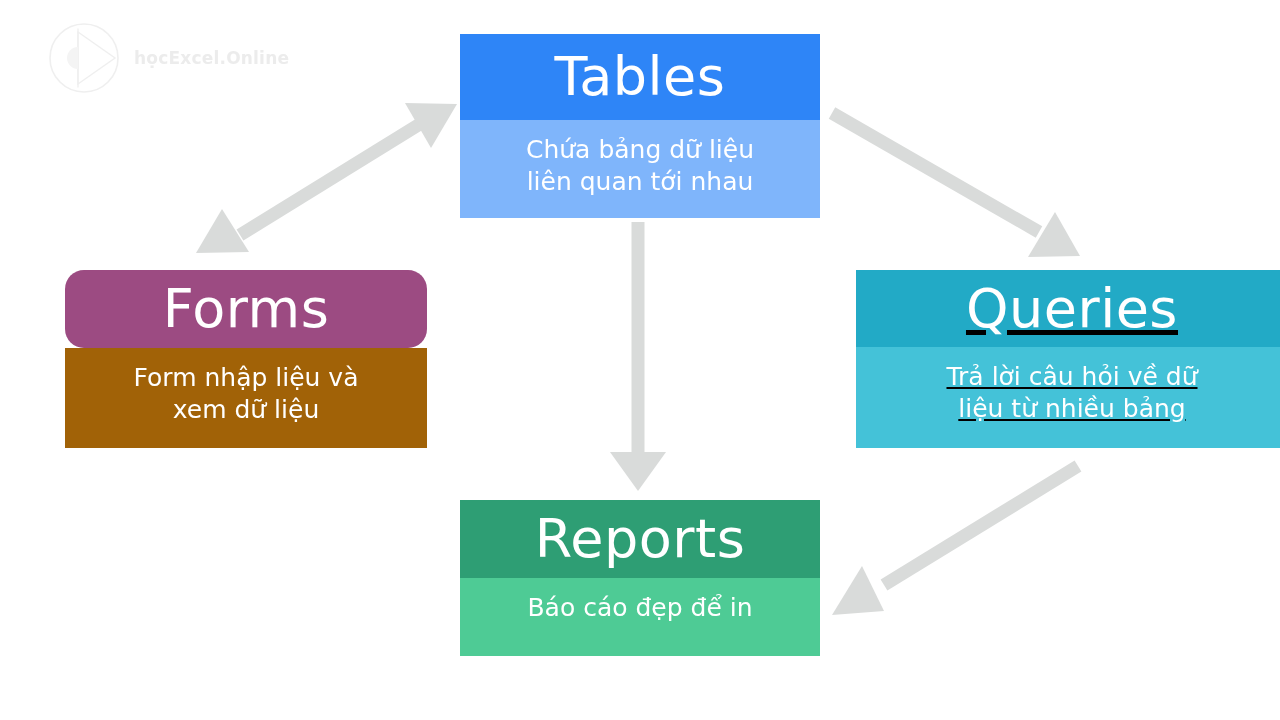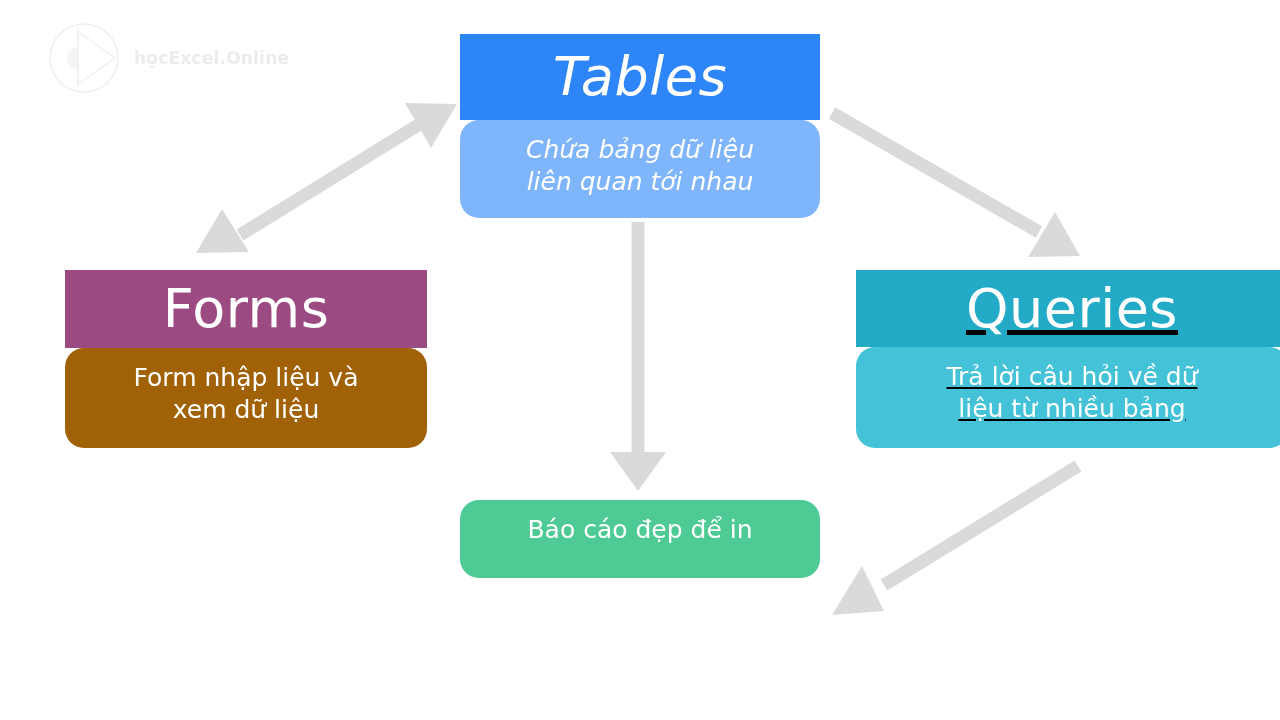--- a/index.html
+++ b/index.html
@@ -76,33 +76,32 @@
     letter-spacing: 0.5px;
     white-space: nowrap;
   }
   .node .body {
     width: 100%;
     box-sizing: border-box;
     display: flex;
     align-items: flex-start;
     justify-content: center;
     padding-top: 14px;
-    border-radius: 19px;
   }
   .node .body .desc {
     color: #ffffff;
     font-size: 25px;
     line-height: 1.28;
     text-align: center;
     white-space: pre-line;
     padding: 0 10px;
   }
 
   
-  #node-tables  { left: 460px; top: 34px;  width: 360px; height: 184px; font-style: italic; }
+  #node-tables  { left: 460px; top: 34px;  width: 360px; height: 184px; }
   #node-tables .head { height: 86px; }
   #node-tables .body { height: 98px; }
 
   #node-forms   { left: 65px;  top: 270px; width: 362px; height: 178px; }
   #node-forms .head { height: 78px; }
   #node-forms .body { height: 100px; }
 
   #node-queries { left: 856px; top: 270px; width: 432px; height: 178px; text-decoration: underline; }
   #node-queries .head { height: 77px; }
   #node-queries .body { height: 101px; }
@@ -154,38 +153,41 @@
     <div class="head" style="background: rgb(46, 133, 247);">
       <span class="title" style="color: rgb(255, 255, 255);">Tables</span>
     </div>
     <div class="body" style="background: rgb(127, 181, 251);">
       <span class="desc" style="color: rgb(255, 255, 255);">Chứa bảng dữ liệu
 liên quan tới nhau</span>
     </div>
   </div>
 
   <div class="node" id="node-forms">
-    <div class="head" style="background: rgb(156, 75, 130);">
+    <div class="head" style="background: rgb(156, 75, 130); border-radius: 19px;">
       <span class="title" style="color: rgb(255, 255, 255);">Forms</span>
     </div>
     <div class="body" style="background: #a16207;">
       <span class="desc" style="color: rgb(255, 255, 255);">Form nhập liệu và
 xem dữ liệu</span>
     </div>
   </div>
 
   <div class="node" id="node-queries">
     <div class="head" style="background: rgb(34, 170, 198);">
       <span class="title" style="color: rgb(255, 255, 255);">Queries</span>
     </div>
     <div class="body" style="background: rgb(68, 194, 216);">
       <span class="desc" style="color: rgb(255, 255, 255);">Trả lời câu hỏi về dữ
 liệu từ nhiều bảng</span>
     </div>
   </div>
 
   <div class="node" id="node-reports">
+    <div class="head" style="background: rgb(46, 158, 116);">
+      <span class="title" style="color: rgb(255, 255, 255);">Reports</span>
+    </div>
     <div class="body" style="background: rgb(78, 203, 149);">
       <span class="desc" style="color: rgb(255, 255, 255);">Báo cáo đẹp để in</span>
     </div>
   </div>
 
 </div>
 
 </body></html>

